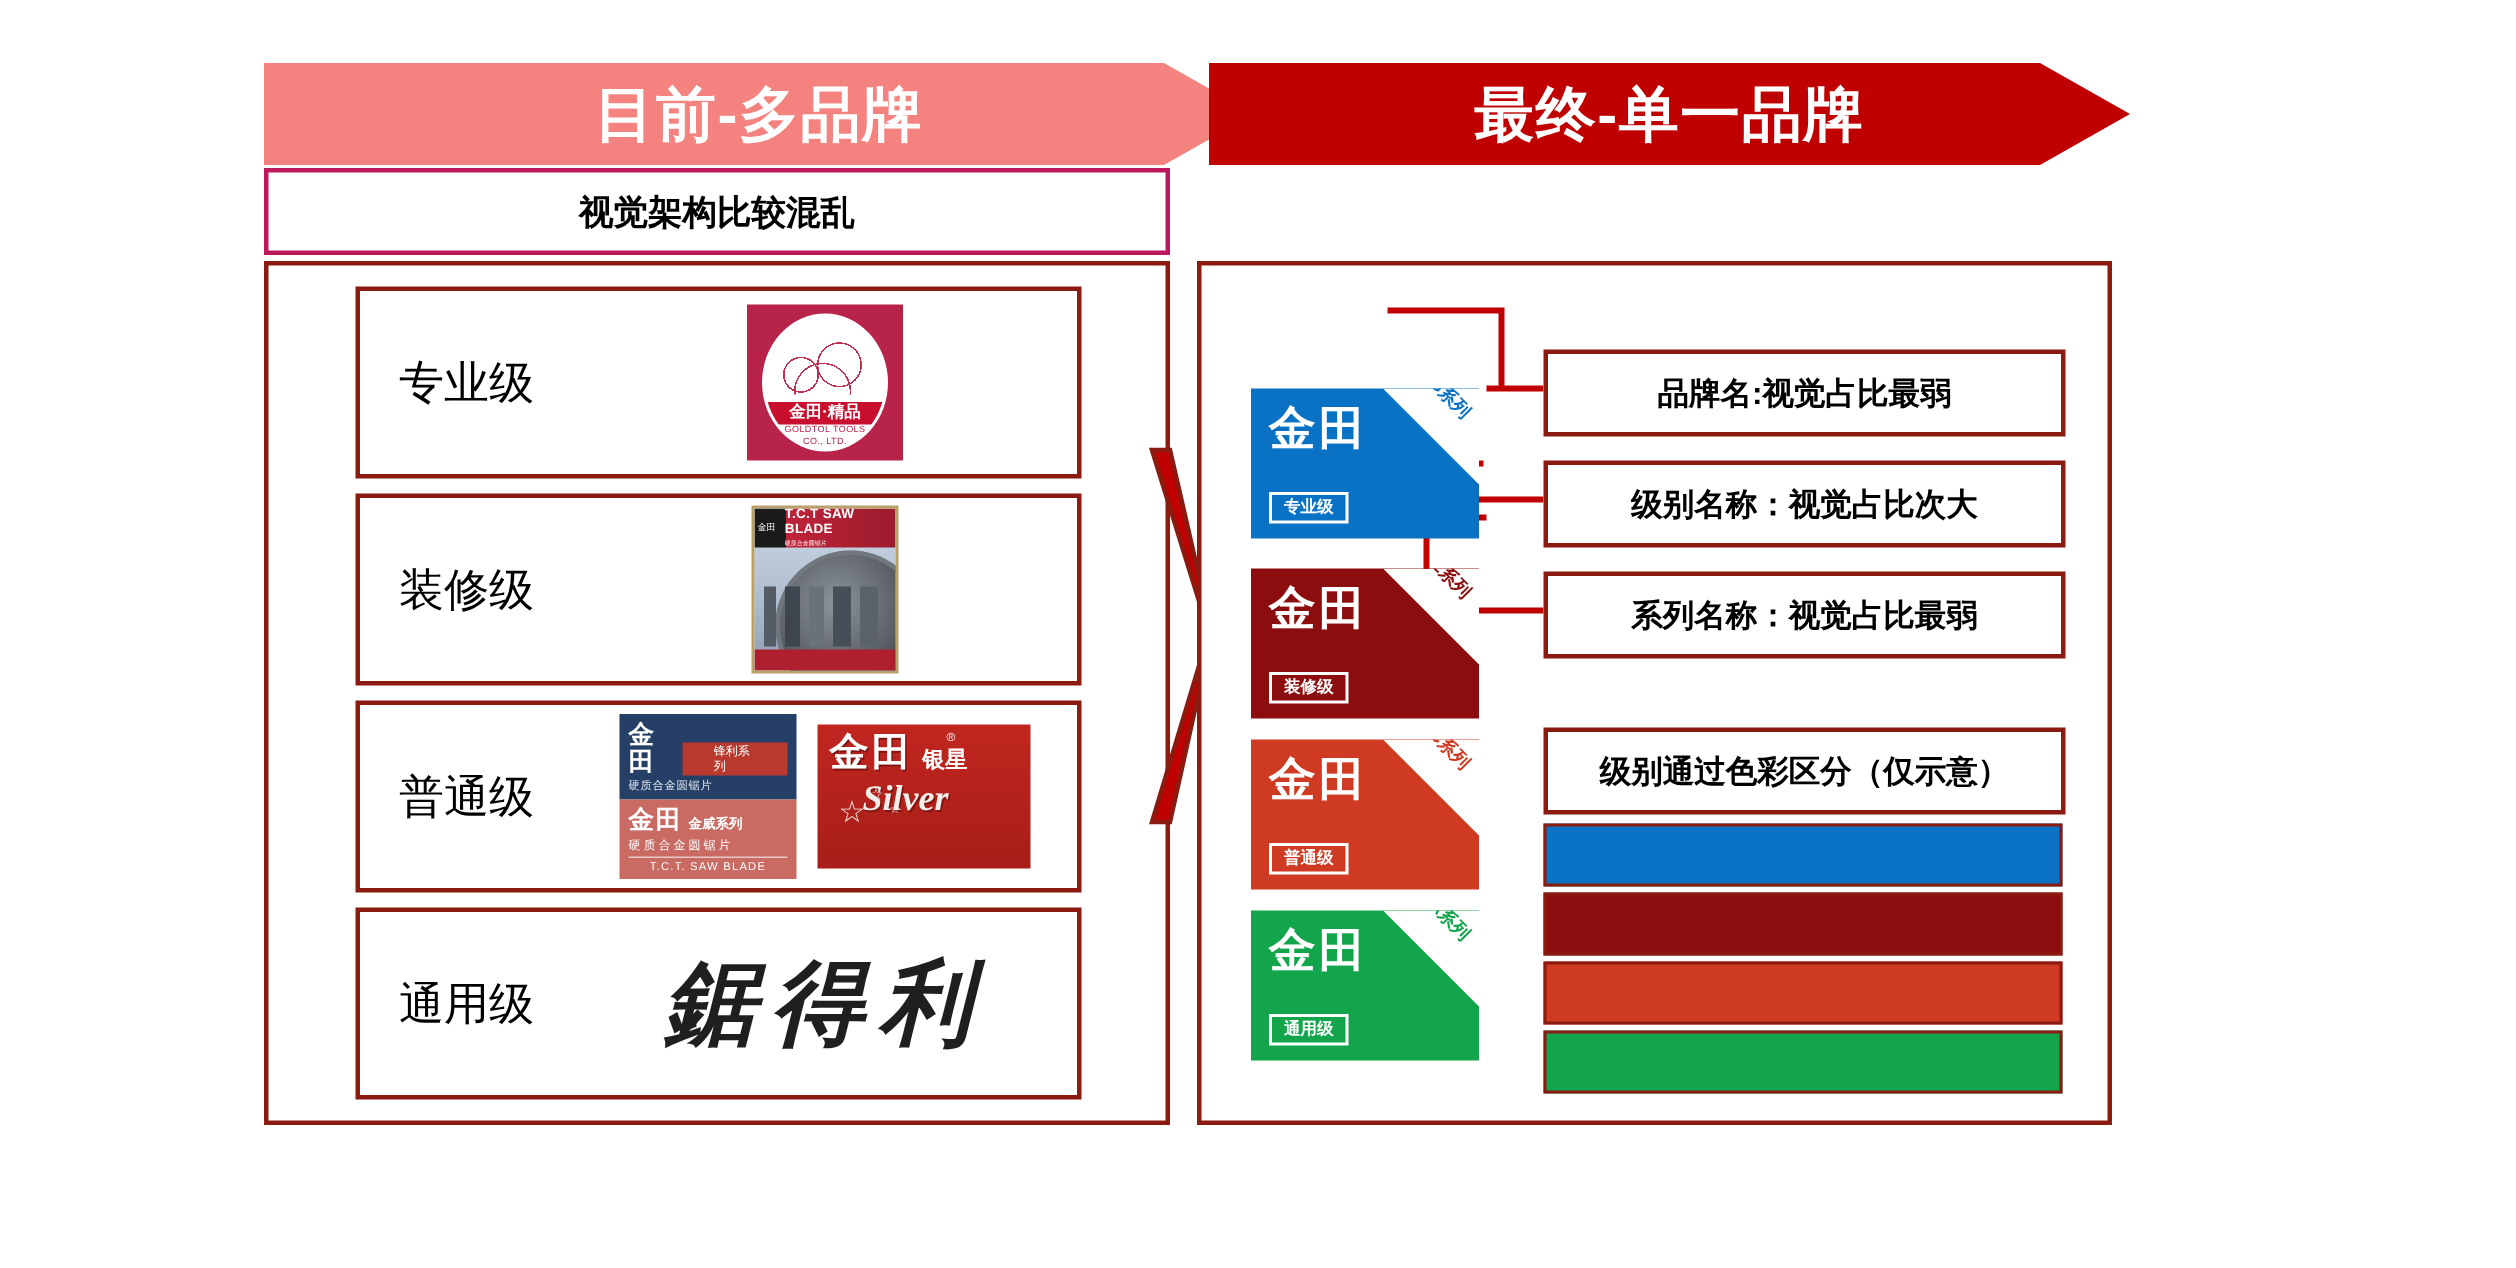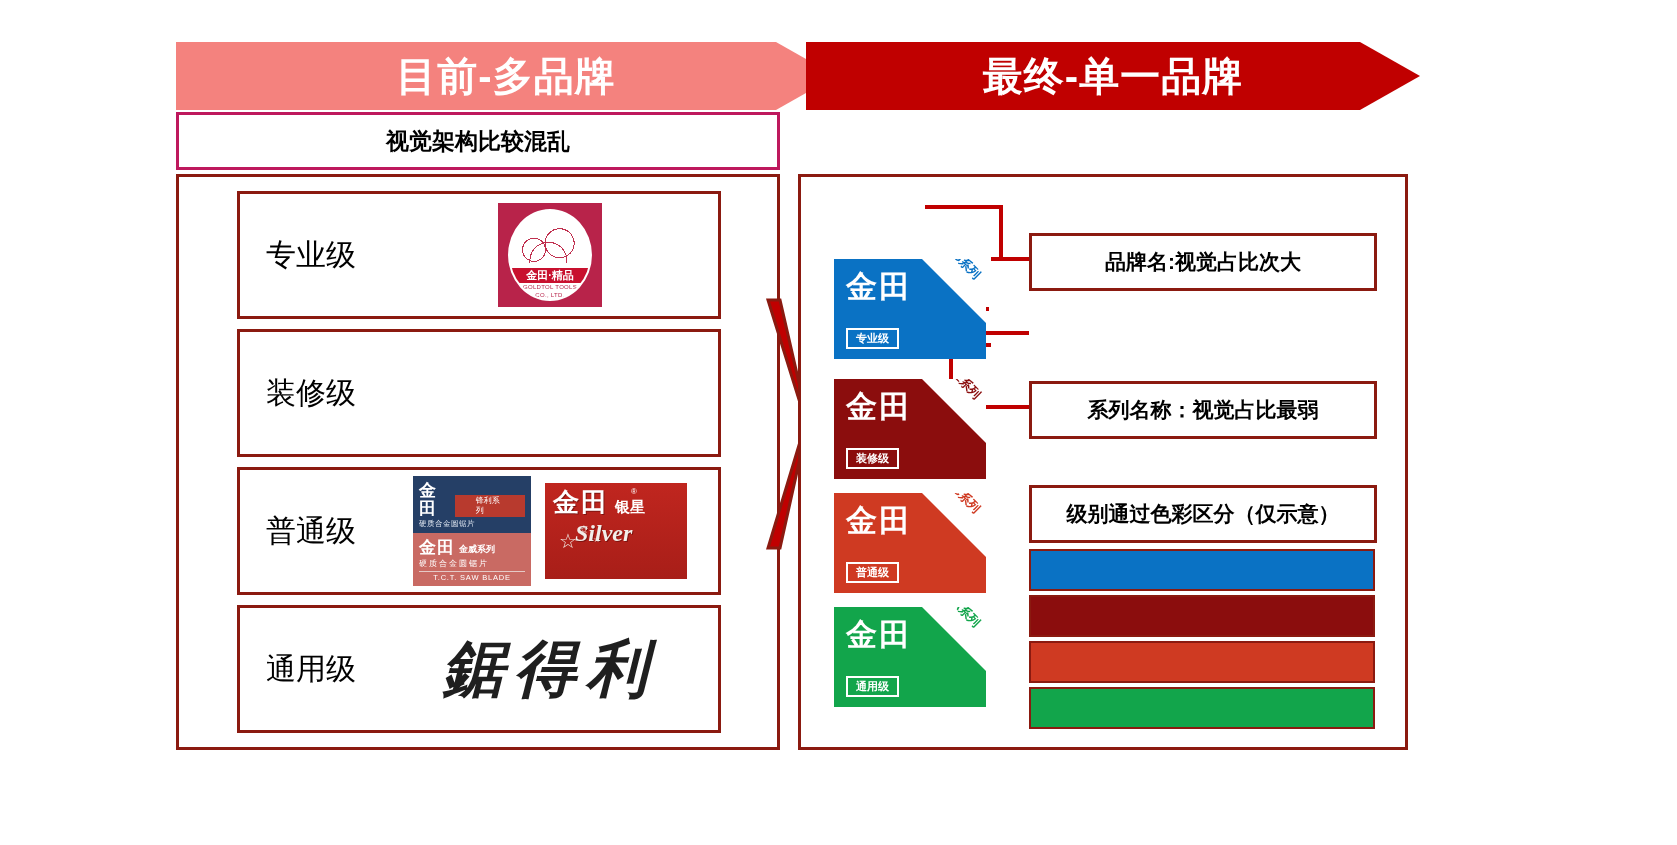--- a/index.html
+++ b/index.html
@@ -264,20 +264,35 @@
             <div class="en2">CO., LTD.</div>
           </div>
         </div>
 
 
       </div>
     </div>
 
     <div class="grade-row r2">
       <div class="glabel">装修级</div>
+      <div class="gmedia">
+        <div class="pkg">
+          <div class="pkg-top">
+            <div class="pkg-cn">金田</div>
+            <div class="pkg-en">
+              <span>T.C.T</span>
+              <span>SAW BLADE</span>
+              <small>硬质合金圆锯片</small>
+            </div>
+          </div>
+          <div class="blade"></div>
+          <div class="city"></div>
+          <div class="pkg-bot"></div>
+        </div>
+      </div>
     </div>
 
     <div class="grade-row r3">
       <div class="glabel">普通级</div>
       <div class="gmedia">
 
         <div class="jt-stack">
           <div class="jt-blue">
             <div class="jt-row">
               <span class="jt-mark">金田</span>
@@ -356,21 +371,24 @@
     </div>
 
     <div class="bcard bc4" style="background: rgb(18, 165, 75);">
       <div class="bcorner"></div>
       <div class="bseries" style="color: rgb(18, 165, 75);">XA系列</div>
       <div class="bmark">金田</div>
       <div class="bbadge">通用级</div>
     </div>
 
     <div class="callout co1">
-      <span>品牌名:视觉占比次大</span>
+      <span>品牌名:视觉占比最弱</span>
+    </div>
+    <div class="callout co2">
+      <span>级别名称：视觉占比次大</span>
     </div>
     <div class="callout co3">
       <span>系列名称：视觉占比最弱</span>
     </div>
     <div class="callout co4">
       <span>级别通过色彩区分（仅示意）</span>
     </div>
 
     <div class="swatch sw1" style="background: rgb(10, 114, 196);"></div>
     <div class="swatch sw2" style="background: rgb(139, 13, 13);"></div>

